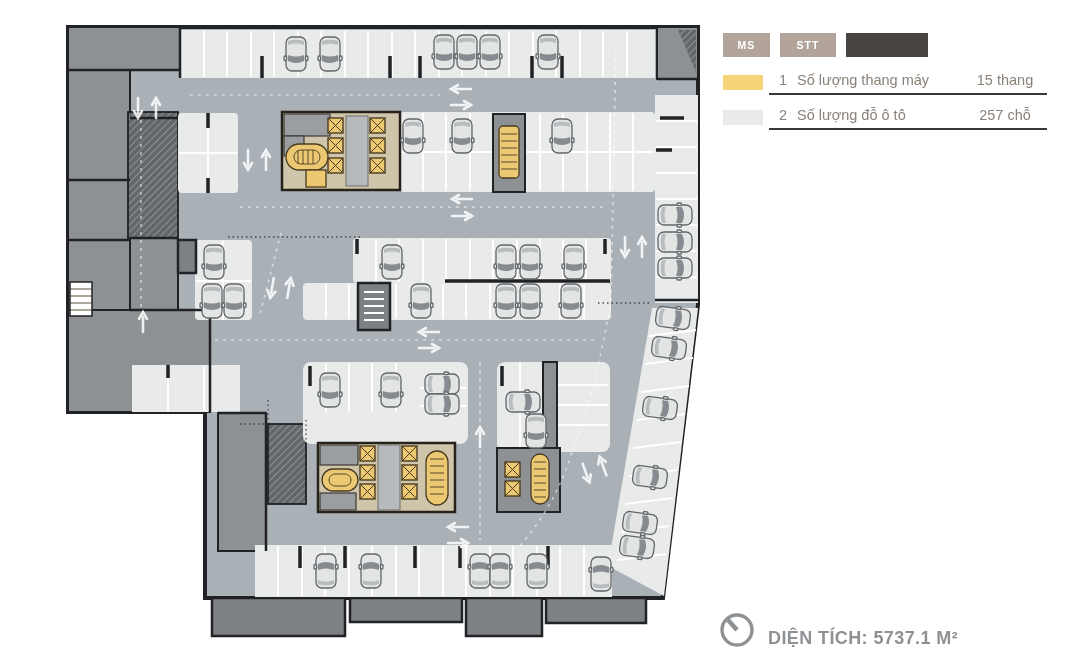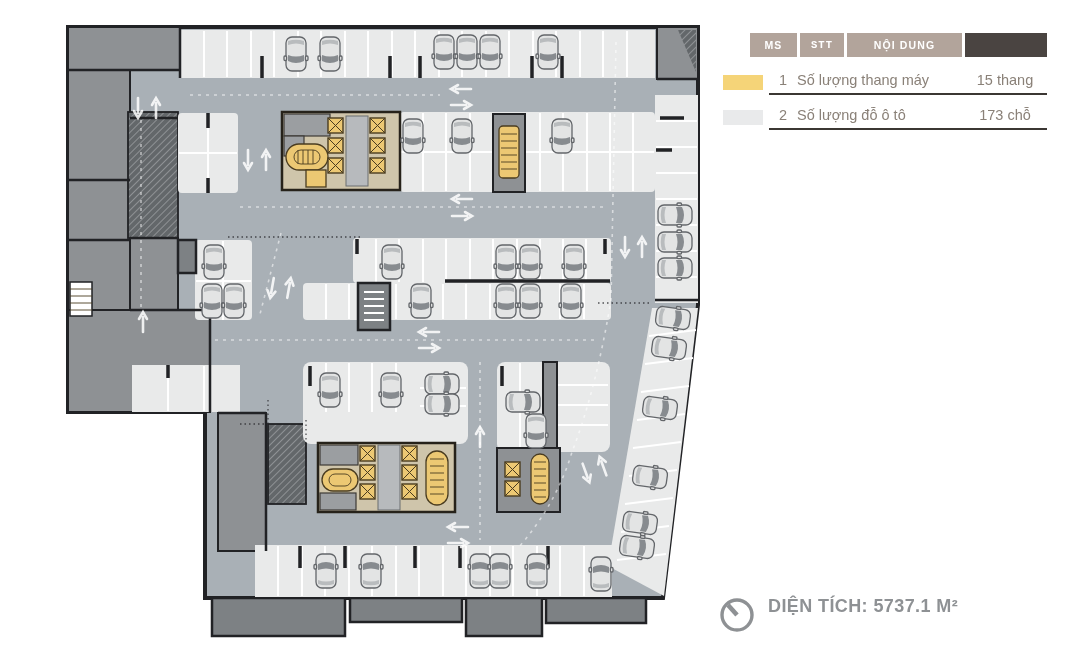--- a/index.html
+++ b/index.html
@@ -25,35 +25,35 @@
   .core-room{fill:#9b9ea1;stroke:#3c3a36;stroke-width:1.2;}
   .elev-box{fill:var(--core-yellow,#ecc873);stroke:#4a3c20;stroke-width:1.4;}
   .elev-x{stroke:#4a3c20;stroke-width:1;fill:none;}
   .stair-y{fill:var(--core-yellow,#ecc873);stroke:#4a3c20;stroke-width:1.3;}
   .rung{stroke:#4a3c20;stroke-width:.9;fill:none;}
   .lobby{fill:#b7babd;stroke:#6b6e71;stroke-width:1;}
   .white-stair{fill:#fff;stroke:var(--wall,#212225);stroke-width:1.5;}
   .ramp{stroke:var(--wall,#212225);stroke-width:1.8;}
   
   .legend{position:absolute;left:723px;top:33px;width:324px;}
-  .lg-header{display:flex;height:24px;gap:3px;margin-left:27px;}
+  .lg-header{display:flex;height:24px;gap:10px;}
   .lg-cell{background:var(--legend-header-bg,#b2a49b);color:#fff;font-size:10.5px;font-weight:bold;
            letter-spacing:1.1px;display:flex;align-items:center;justify-content:center;}
-  .lg-ms{width:47px;} .lg-stt{width:44px;font-family:Liberation Mono, monospace;} .lg-nd{flex:1;}
+  .lg-ms{width:47px;} .lg-stt{width:56px;} .lg-nd{flex:1;}
   .lg-dark{width:82px;background:var(--legend-dark-cell,#4a4441);}
   .lg-rows{margin-top:13px;}
   .lg-row{display:flex;align-items:center;margin-top:10px;}
   .lg-swatch{width:40px;height:15px;margin-right:6px;flex:none;}
   .lg-line{flex:1;display:flex;align-items:baseline;border-bottom:2px solid var(--underline,#3b3733);
            padding:2px 0 5px;color:var(--legend-text,#8a8178);font-size:14.5px;}
   .lg-num{width:28px;text-align:center;}
   .lg-label{flex:1;}
   .lg-val{width:76px;text-align:center;padding-right:4px;}
   
-  .footer{position:absolute;left:718px;top:596px;display:flex;align-items:flex-start;gap:12px;
+  .footer{position:absolute;left:718px;top:611px;display:flex;align-items:flex-end;gap:12px;
           color:var(--footer-gray,#8e9194);}
   .footer-text{font-size:18px;font-weight:bold;letter-spacing:.4px;}
 </style>
 </head>
 <body>
 
 <div class="canvas">
 
   <svg width="1080" height="655" viewBox="0 0 1080 655">
     <defs>
@@ -286,38 +286,37 @@
       <use href="#car" transform="translate(500,571)"></use>
       <use href="#car" transform="translate(537,571)"></use>
       <use href="#car" transform="translate(601,574)"></use>
     </g>
   </svg>
 
   <div class="legend">
     <div class="lg-header">
       <div class="lg-cell lg-ms">MS</div>
       <div class="lg-cell lg-stt">STT</div>
-      <div class="lg-cell lg-nd">NỘI DUNG</div>
       <div class="lg-cell lg-dark"></div>
     </div>
     <div class="lg-rows">
       <div class="lg-row">
         <span class="lg-swatch" style="background: rgb(245, 212, 120);"></span>
         <div class="lg-line">
           <span class="lg-num">1</span>
           <span class="lg-label">Số lượng thang máy</span>
           <span class="lg-val">15 thang</span>
         </div>
       </div>
       <div class="lg-row">
         <span class="lg-swatch" style="background: rgb(233, 234, 235);"></span>
         <div class="lg-line">
           <span class="lg-num">2</span>
           <span class="lg-label">Số lượng đỗ ô tô</span>
-          <span class="lg-val">173 chỗ</span>
+          <span class="lg-val">257 chỗ</span>
         </div>
       </div>
     </div>
   </div>
 
   <div class="footer">
     <svg width="38" height="38" viewBox="0 0 38 38">
       <circle cx="19" cy="19" r="15" fill="none" stroke="var(--footer-gray,#8e9194)" stroke-width="3.4"></circle>
       <line x1="19" y1="19" x2="10" y2="9" stroke="var(--footer-gray,#8e9194)" stroke-width="4.6"></line>
     </svg>

